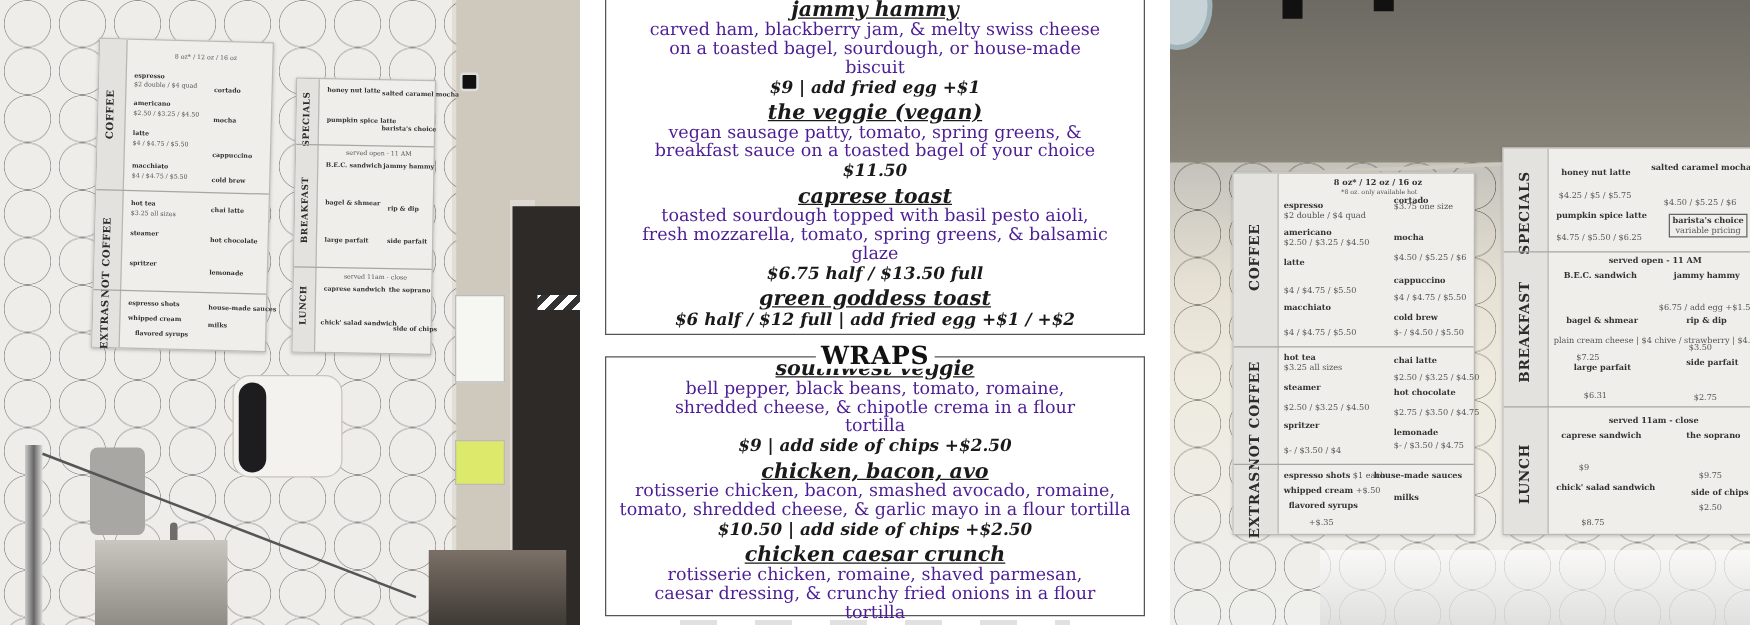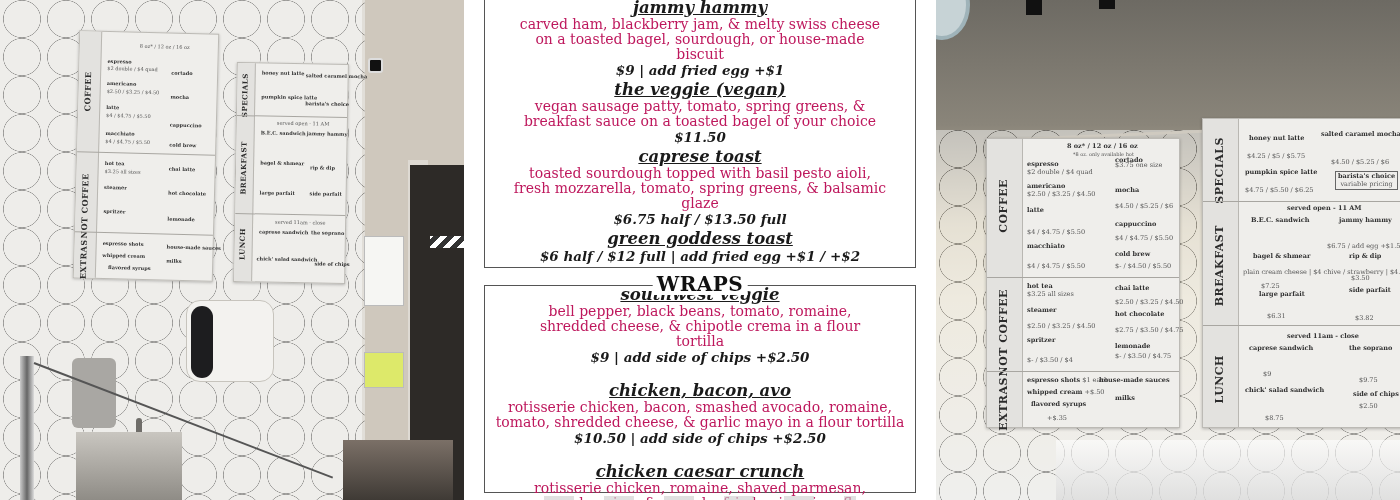--- a/index.html
+++ b/index.html
@@ -91,30 +91,30 @@
       position: absolute; left: 50%; transform: translateX(-50%); top: -13px;
       background: #fff; padding: 0 4px; font-family: "DejaVu Serif", serif; font-weight: bold;
       font-size: 20px; line-height: 22px; color: #111; letter-spacing: 0.5px;
     }
     .item { margin: 0 auto; }
     .item-name {
       font-family: "DejaVu Serif", serif; font-style: italic; font-weight: bold;
       text-decoration: underline; font-size: 16.5px; line-height: 18px; color: #1a1a1a;
     }
     .item-desc {
-      font-family: "DejaVu Serif", serif; font-size: 14px; line-height: 15px; color: #be185d;
+      font-family: "DejaVu Serif", serif; font-size: 14px; line-height: 15px; color: #4c1d95;
     }
     .item-price {
       font-family: "DejaVu Serif", serif; font-style: italic; font-weight: bold;
       font-size: 13.5px; line-height: 16px; color: #1a1a1a;
     }
     .doc-box-1 .item:first-child { margin-top: 2px; }
     .doc-box-1 .item + .item { margin-top: 3px; }
     .doc-box-2 .item:first-child { margin-top: 9px; }
-    .doc-box-2 .item + .item { margin-top: 17px; }
+    .doc-box-2 .item + .item { margin-top: 3px; }
     .next-section-hint { position: absolute; left: 80px; right: 80px; top: 496px; height: 4px;
       background: repeating-linear-gradient(90deg, #ccc 0 30px, transparent 30px 60px); opacity: 0.6; }
   </style>
 </head>
 <body>
 
 <div class="panel panel-left">
   <div class="wall-left"></div>
   <div class="tiles tiles-left"></div>
   <div class="camera"></div>
@@ -315,21 +315,21 @@
     <div class="tiny" style="left:58px; top:120px;margin-top:44px;">$7.25</div>
     <div class="tiny" style="left:136px; top:98px;"><b>jammy hammy</b></div>
     <div class="tiny" style="left:124px; top:124px;">$6.75 / add egg +$1.5</div>
     <div class="tiny" style="left:50px; top:134px;"><b>bagel &amp; shmear</b></div>
     <div class="tiny" style="left:40px; top:150px;">plain cream cheese | $4  chive / strawberry | $4.50</div>
     <div class="tiny" style="left:146px; top:134px;"><b>rip &amp; dip</b></div>
     <div class="tiny" style="left:148px; top:156px;">$3.50</div>
     <div class="tiny" style="left:56px; top:172px;"><b>large parfait</b></div>
     <div class="tiny" style="left:64px; top:194px;">$6.31</div>
     <div class="tiny" style="left:146px; top:168px;"><b>side parfait</b></div>
-    <div class="tiny" style="left:152px; top:196px;">$3.82</div>
+    <div class="tiny" style="left:152px; top:196px;">$2.75</div>
 
     <div class="tiny" style="left:84px; top:214px;"><b>served 11am - close</b></div>
     <div class="tiny" style="left:46px; top:226px;"><b>caprese sandwich</b></div>
     <div class="tiny" style="left:60px; top:252px;">$9</div>
     <div class="tiny" style="left:146px; top:226px;"><b>the soprano</b></div>
     <div class="tiny" style="left:156px; top:258px;">$9.75</div>
     <div class="tiny" style="left:42px; top:268px;"><b>chick' salad sandwich</b></div>
     <div class="tiny" style="left:62px; top:296px;">$8.75</div>
     <div class="tiny" style="left:150px; top:272px;"><b>side of chips</b></div>
     <div class="tiny" style="left:156px; top:284px;">$2.50</div>

